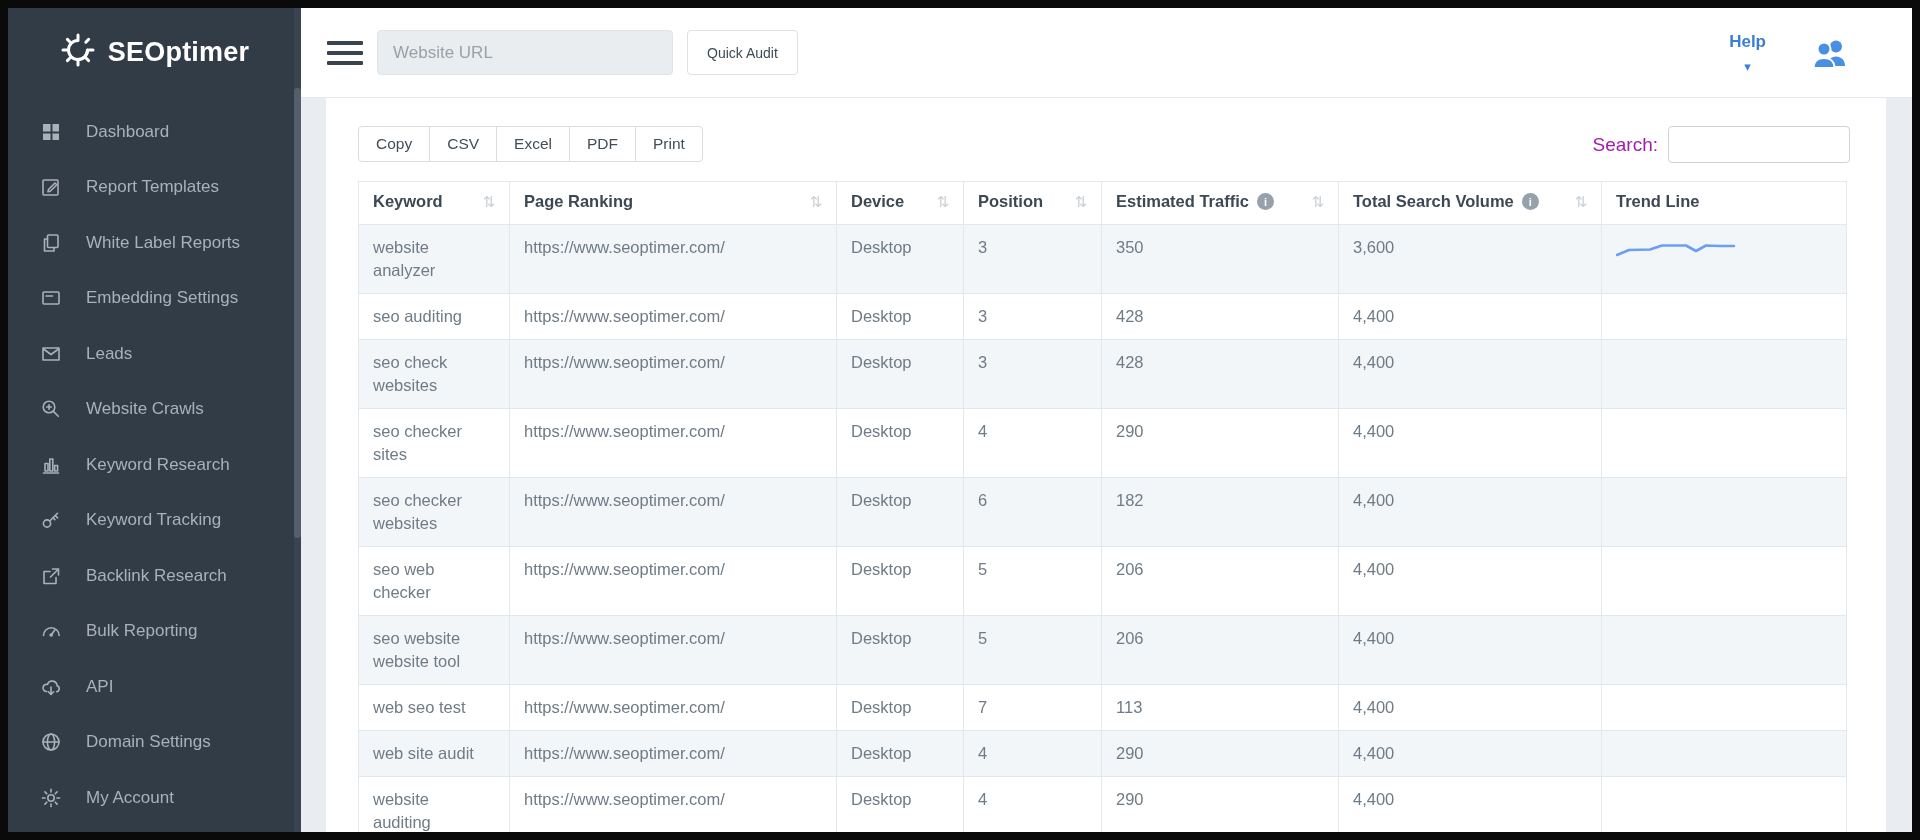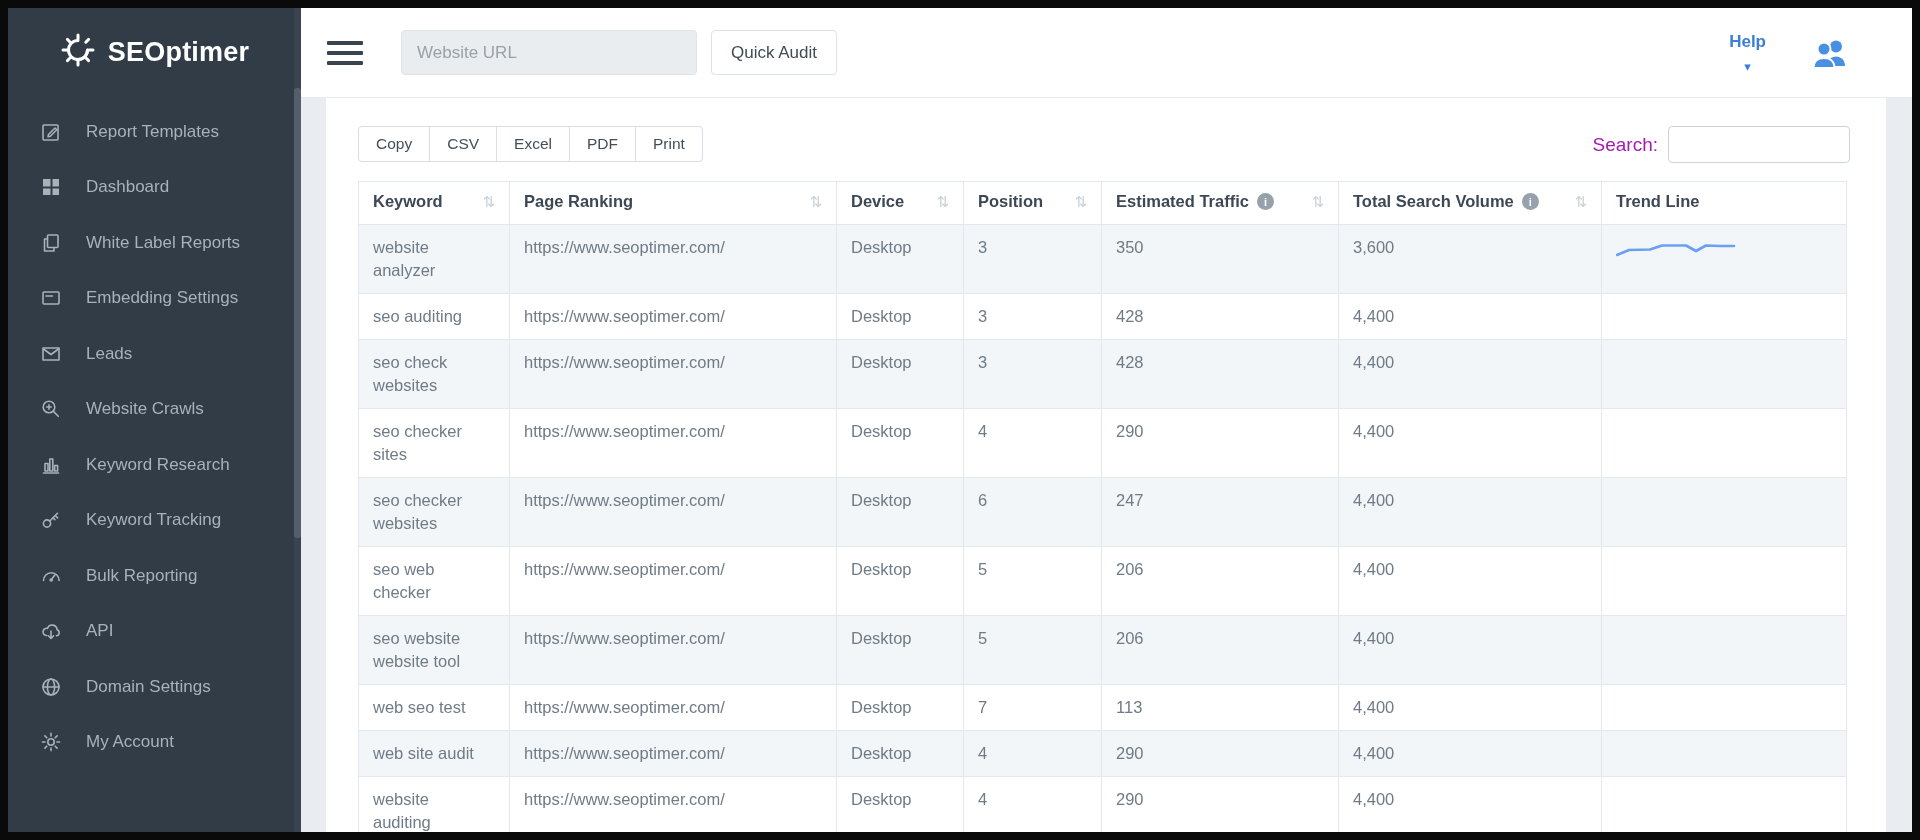--- a/index.html
+++ b/index.html
@@ -15,23 +15,23 @@
   .nav { padding-top:8px; }
   .nav-item { display:flex; align-items:center; gap:24px; height:55.5px; padding-left:32px; cursor:pointer; color:#a9b1b9; font-size:17px; }
   .nav-icon { width:22px; height:22px; flex-shrink:0; display:flex; align-items:center; justify-content:center; }
   .nav-icon svg { stroke:#a9b1b9; fill:none; stroke-width:1.6; stroke-linecap:round; stroke-linejoin:round; }
 
   
   .main { flex:1; display:flex; flex-direction:column; min-width:0; }
   .navbar { height:90px; background:#fff; border-bottom:1px solid #e7eaec; display:flex; align-items:center; flex-shrink:0; }
   .hamburger { margin-left:26px; width:38px; height:28px; display:flex; flex-direction:column; justify-content:center; gap:6px; cursor:pointer; }
   .hamburger span { display:block; width:36px; height:4px; background:#3a444e; border-radius:1px; }
-  .url-input { margin-left:36px; width:296px; height:45px; background:#e9edf0; border:1px solid #e0e4e8; border-radius:4px; padding:12px 15px; font-size:17px; color:#45505a; font-family:inherit; }
+  .url-input { margin-left:12px; width:296px; height:45px; background:#e9edf0; border:1px solid #e0e4e8; border-radius:4px; padding:12px 15px; font-size:17px; color:#45505a; font-family:inherit; }
   .url-input::placeholder { color:#99a1a9; }
-  .quick-audit { margin-left:14px; height:45px; padding:0 19px; background:#fff; border:1px solid #dde2e6; border-radius:4px; font-size:17px; color:#3f4b55; cursor:pointer; font-family:inherit; }
+  .quick-audit { margin-left:14px; height:45px; padding:0 19px; background:#fff; border:1px solid #dde2e6; border-radius:4px; font-size:14px; color:#3f4b55; cursor:pointer; font-family:inherit; }
   .nav-right { margin-left:auto; display:flex; align-items:center; gap:44px; padding-right:62px; }
   .help { color:#3a7fd5; font-weight:700; font-size:17px; cursor:pointer; display:flex; align-items:center; gap:7px;flex-direction:column; }
   .help .caret { font-size:13px; font-family:"DejaVu Sans",sans-serif; }
   .users-btn { cursor:pointer; display:flex; }
 
   .content { flex:1; display:flex; min-height:0; }
   .gutter { width:25px; background:#e9edf1; flex-shrink:0; }
   .gutter.right { width:26px; }
   .page { flex:1; background:#fff; padding:28px 36px 0 32px; overflow:hidden; }
 
@@ -79,40 +79,40 @@
               <line x1="25.8" y1="10.2" x2="28.6" y2="7.4"></line>
           </g>
         </svg>
       </span>
       <span class="logo-text">SEOptimer</span>
     </div>
     <nav class="nav" id="sidebar-nav">
         <div class="nav-item">
           <span class="nav-icon">
             <svg width="22" height="22" viewBox="0 0 22 22">
-              <rect x="3" y="4" width="15" height="15" rx="1"></rect>
-              <path d="M8.5 13.5l6.5-6.5 1.8 1.8-6.5 6.5-2.3.5z"></path>
-            </svg>
-          </span>
-          <span>Report Templates</span>
-        </div>
-        <div class="nav-item">
-          <span class="nav-icon">
-            <svg width="22" height="22" viewBox="0 0 22 22">
               <rect x="3" y="3" width="7.5" height="7.5" fill="#a9b1b9" stroke="none"></rect>
               <rect x="12.5" y="3" width="6.5" height="7.5" fill="#a9b1b9" stroke="none"></rect>
               <rect x="3" y="12.5" width="7.5" height="6.5" fill="#a9b1b9" stroke="none"></rect>
               <rect x="12.5" y="12.5" width="6.5" height="6.5" fill="#a9b1b9" stroke="none"></rect>
             </svg>
           </span>
           <span>Dashboard</span>
         </div>
         <div class="nav-item">
           <span class="nav-icon">
             <svg width="22" height="22" viewBox="0 0 22 22">
+              <rect x="3" y="4" width="15" height="15" rx="1"></rect>
+              <path d="M8.5 13.5l6.5-6.5 1.8 1.8-6.5 6.5-2.3.5z"></path>
+            </svg>
+          </span>
+          <span>Report Templates</span>
+        </div>
+        <div class="nav-item">
+          <span class="nav-icon">
+            <svg width="22" height="22" viewBox="0 0 22 22">
               <rect x="7.5" y="3" width="10.5" height="12.5" rx="1"></rect>
               <path d="M7.5 7H4.5v12h9.5v-3.5"></path>
             </svg>
           </span>
           <span>White Label Reports</span>
         </div>
         <div class="nav-item">
           <span class="nav-icon">
             <svg width="22" height="22" viewBox="0 0 22 22">
               <rect x="3" y="5" width="16" height="12" rx="1"></rect>
@@ -155,20 +155,30 @@
         <div class="nav-item">
           <span class="nav-icon">
             <svg width="22" height="22" viewBox="0 0 22 22">
               <circle cx="7" cy="14.5" r="3.6"></circle>
               <line x1="9.8" y1="12" x2="17.5" y2="4.3"></line>
               <line x1="15.2" y1="6.5" x2="17.6" y2="8.9"></line>
               <line x1="13" y1="8.7" x2="14.9" y2="10.6"></line>
             </svg>
           </span>
           <span>Keyword Tracking</span>
+        </div>
+        <div class="nav-item">
+          <span class="nav-icon">
+            <svg width="22" height="22" viewBox="0 0 22 22">
+              <path d="M16 12.5V18.5H4V6.5h6"></path>
+              <path d="M12.5 4H18.5v6"></path>
+              <line x1="10.5" y1="12" x2="18" y2="4.5"></line>
+            </svg>
+          </span>
+          <span>Backlink Research</span>
         </div>
         <div class="nav-item">
           <span class="nav-icon">
             <svg width="22" height="22" viewBox="0 0 22 22">
               <path d="M3.5 15.5a7.8 7.8 0 0 1 15.6 0"></path>
               <line x1="11.2" y1="15" x2="14.8" y2="10"></line>
               <circle cx="11.2" cy="15" r="1" fill="#a9b1b9"></circle>
             </svg>
           </span>
           <span>Bulk Reporting</span>
@@ -354,21 +364,21 @@
                 <td>4</td>
                 <td>290</td>
                 <td>4,400</td>
                 <td></td>
               </tr>
               <tr>
                 <td class="kw">seo checker websites</td>
                 <td>https://www.seoptimer.com/</td>
                 <td>Desktop</td>
                 <td>6</td>
-                <td>247</td>
+                <td>182</td>
                 <td>4,400</td>
                 <td></td>
               </tr>
               <tr>
                 <td class="kw">seo web checker</td>
                 <td>https://www.seoptimer.com/</td>
                 <td>Desktop</td>
                 <td>5</td>
                 <td>206</td>
                 <td>4,400</td>

